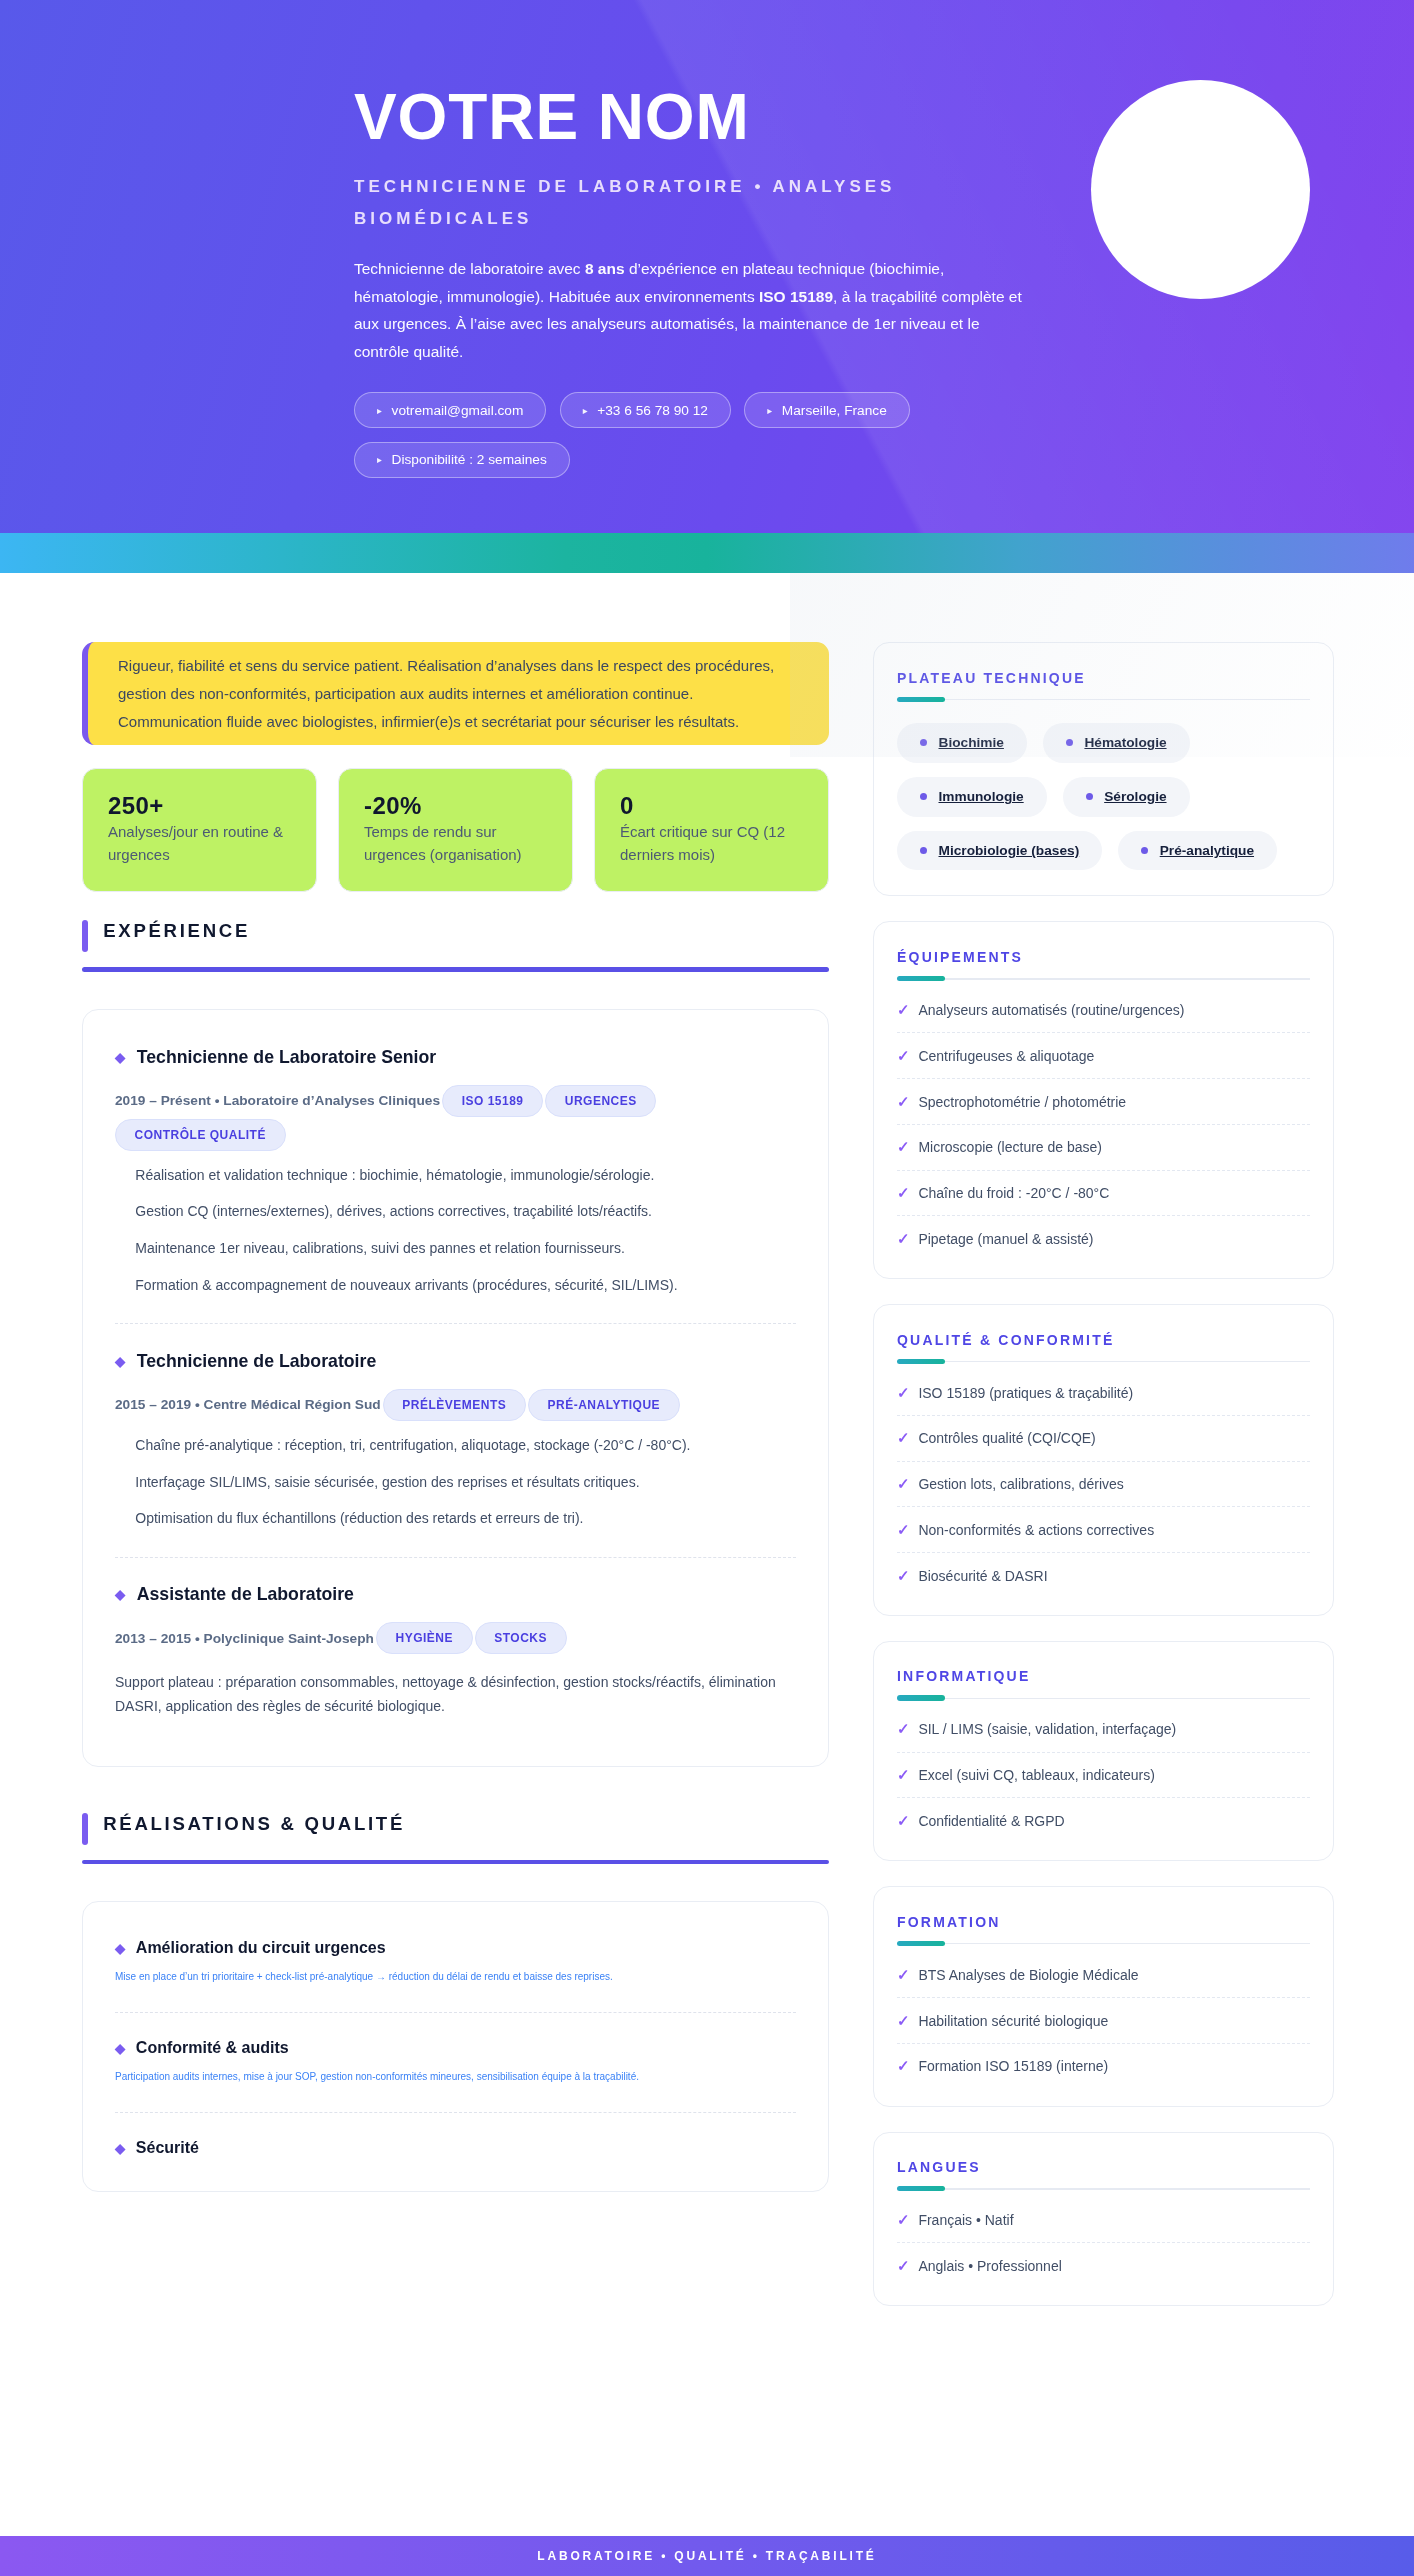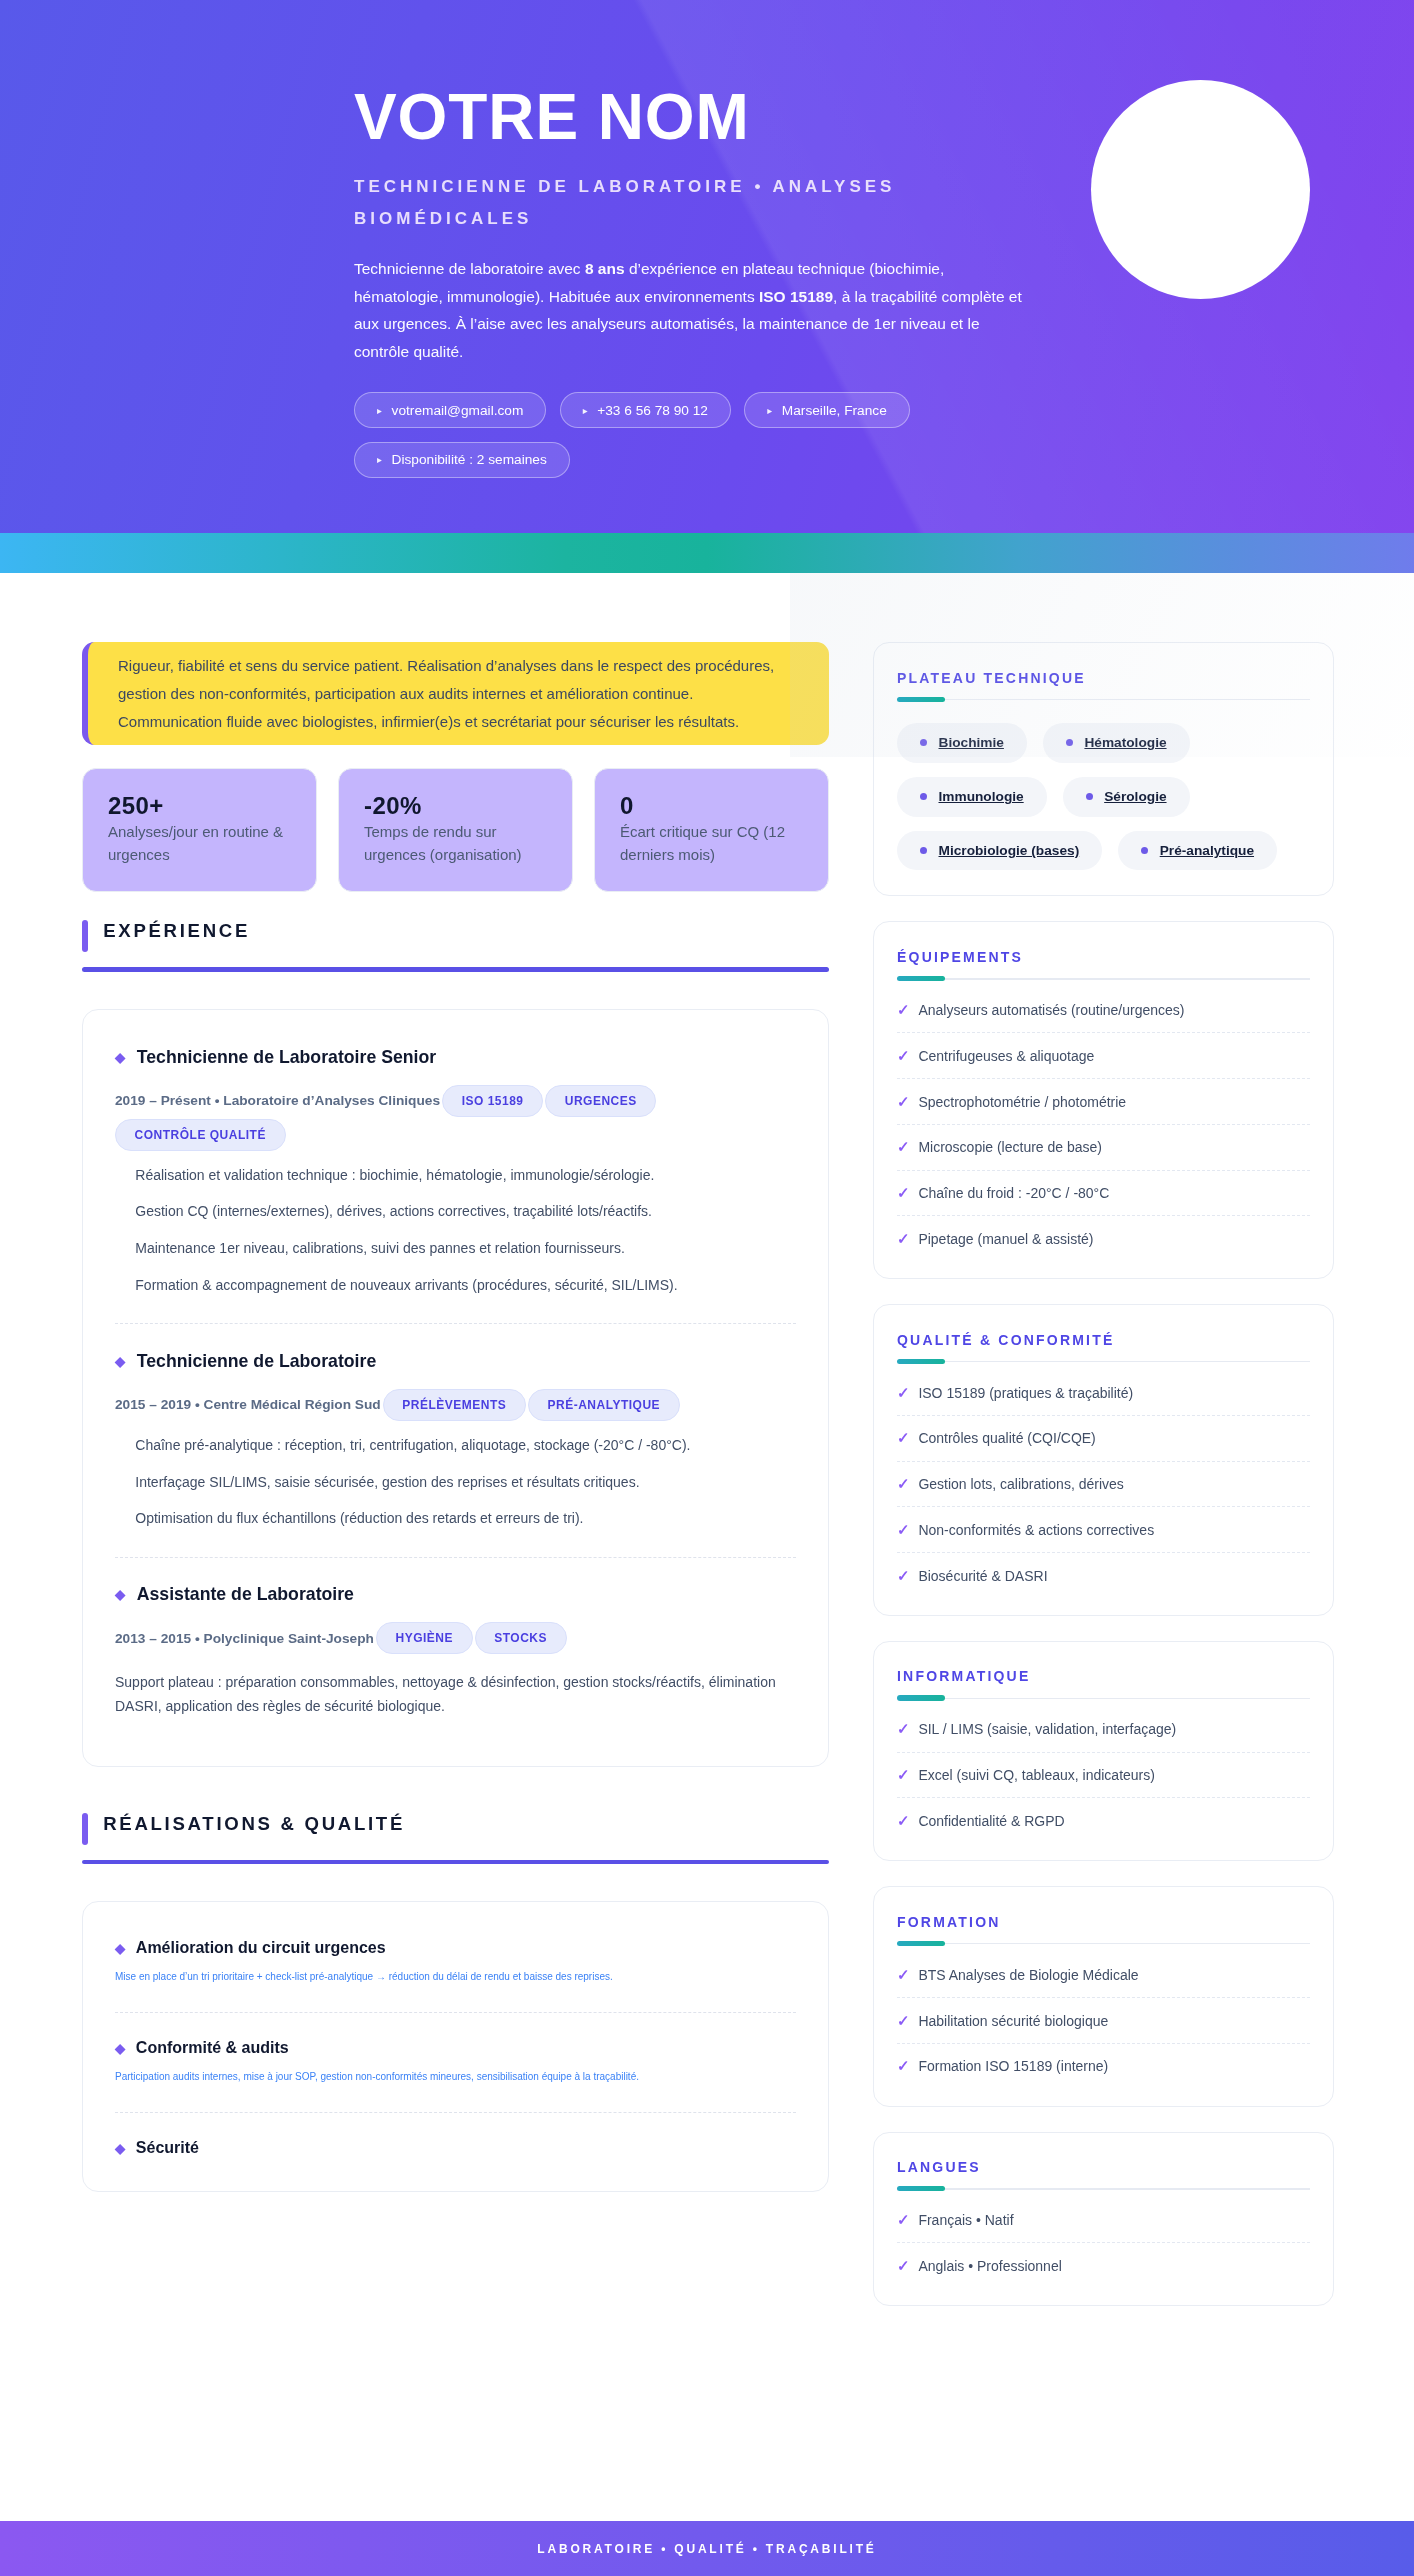--- a/index.html
+++ b/index.html
@@ -72,21 +72,21 @@
     pointer-events:none;
   }
 
   
   .quote {
     background:#fde047; border-left:6.2px solid #7a58ee; border-radius:12.4px;
     padding:10px 30px;
     font-size:15px; line-height:1.85; color:#3c4860;
   }
   .stats { display:grid; grid-template-columns:repeat(3,1fr); gap:21px; margin-top:23px; }
-  .stat { background:#c4b5fd; border:1.3px solid #e9edf4; border-radius:14px; padding:23px 25px 25px; }
+  .stat { background:#bef264; border:1.3px solid #e9edf4; border-radius:14px; padding:23px 25px 25px; }
   .stat-value { font-size:24px; font-weight:800; color:#10172e; letter-spacing:0.4px; }
   .stat-label { margin-top:1px; font-size:15px; line-height:1.5; color:#4c5a74; }
 
   .sec-head { display:flex; align-items:flex-start; gap:15px; margin-top:28px; }
   .sec-bar { width:6.2px; height:32px; border-radius:5.3px; background:#7a5cf0; flex:none; }
   .sec-title { font-size:18.6px; font-weight:800; letter-spacing:2.7px; color:#10182f; }
   .sec-underline { height:4.4px; background:#5a50e6; border-radius:2.7px; margin-top:15px; }
 
   .panel {
     margin-top:37px; background:#fff;
@@ -129,21 +129,21 @@
   .check-item {
     display:flex; gap:8.8px; align-items:baseline;
     padding:11.5px 0; border-bottom:1.3px dashed #e3e8f1;
     font-size:14px; line-height:1.45; color:#414e66;
   }
   .check-item:last-child { border-bottom:none; padding-bottom:3.5px; }
   .check { color:#8b5cf6; font-weight:700; font-size:15px; flex:none; }
 
   
   .footer {
-    margin-top:auto; height:55px;
+    margin-top:auto; height:40px;
     background:linear-gradient(90deg,#8b58f1 0%,#585ce9 100%);
     display:flex; align-items:center; justify-content:center;
   }
   .footer-text { color:#ffffff; font-weight:800; font-size:12px; letter-spacing:2.8px; }
 </style>
 </head>
 <body>
 
 <header class="header">
   <h1 class="name">VOTRE NOM</h1>

